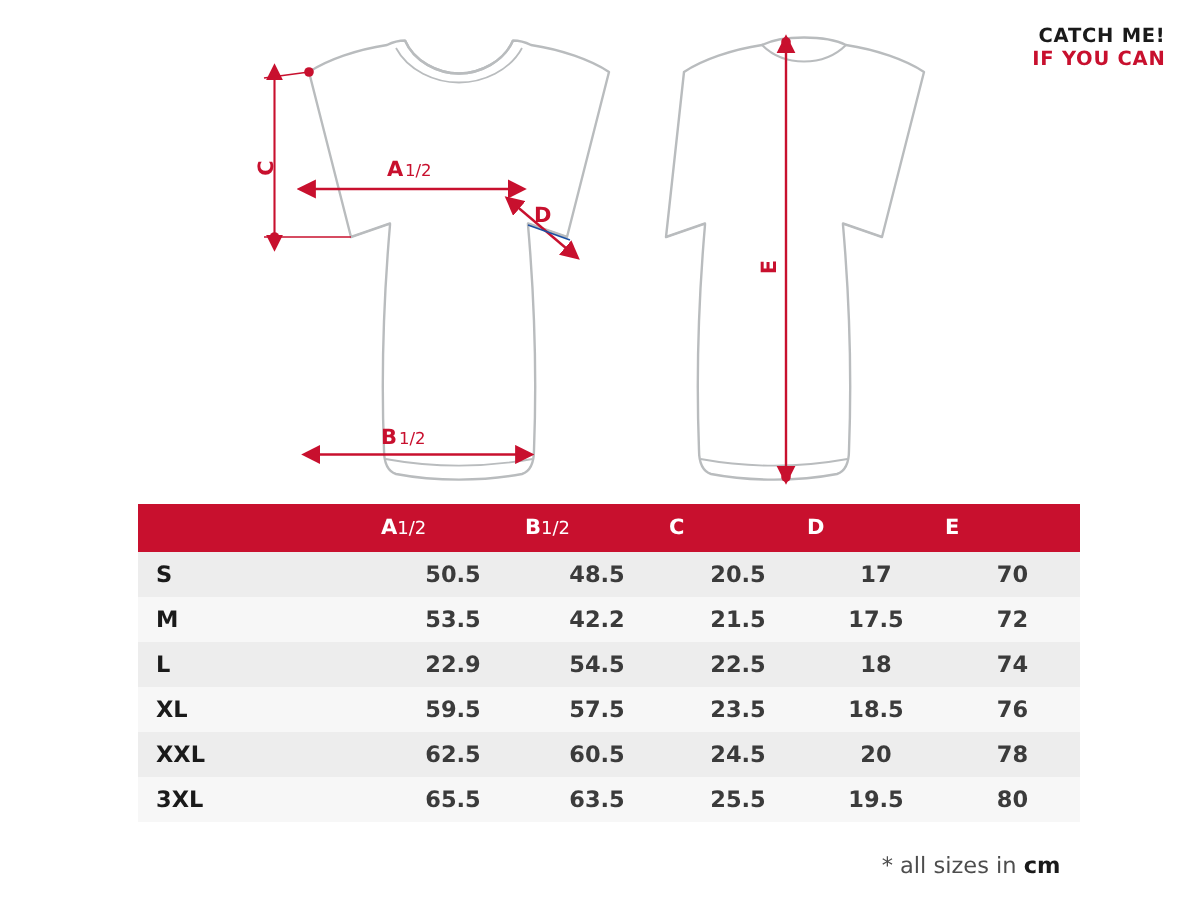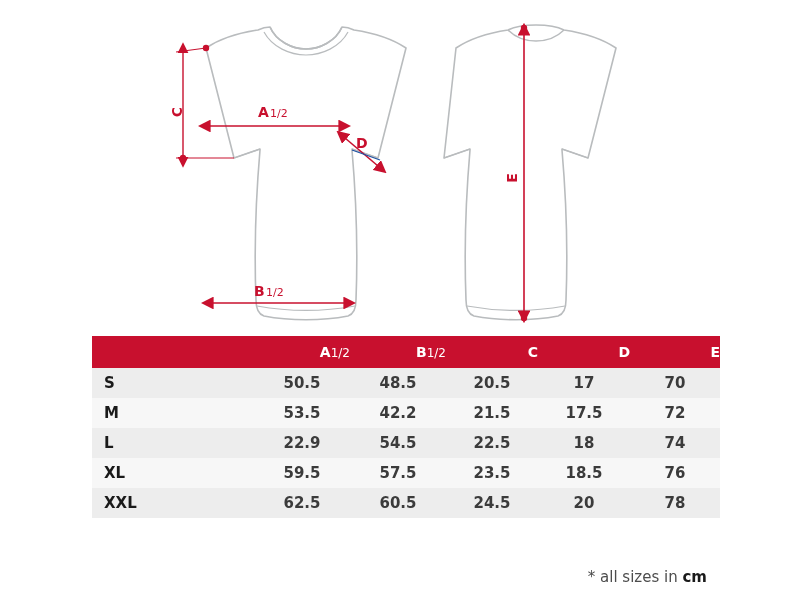--- a/index.html
+++ b/index.html
@@ -67,21 +67,21 @@
   .size-table th, .size-table td {
     padding: 0;
     margin: 0;
   }
   .size-table thead th {
     background: #c8102e;
     color: #ffffff;
     height: 32px;
     font-size: 14px;
     font-weight: bold;
-    text-align: right;
+    text-align: left;
     vertical-align: middle;
     font-family: "DejaVu Sans", sans-serif;
   }
   .size-table thead th.head-label {
     text-align: left;
     padding-left: 12px;
   }
   .size-table th .frac {
     font-weight: normal;
     font-size: 12px;
@@ -125,20 +125,24 @@
     font-family: "DejaVu Sans", sans-serif;
     fill: #c8102e;
     font-size: 11px;
   }
 </style>
 </head>
 <body>
 
 <div class="page">
 
+  <div class="brand">
+    <div class="line1">CATCH ME!</div>
+    <div class="line2">IF YOU CAN</div>
+  </div>
 
   <div class="illustration">
     <svg width="799" height="335" viewBox="0 0 799 335" xmlns="http://www.w3.org/2000/svg">
       <defs>
         <marker id="arrL" markerWidth="8" markerHeight="8" refX="7" refY="4" orient="auto">
           <path d="M8,0 L0,4 L8,8 z" fill="#c8102e"></path>
         </marker>
         <marker id="arrR" markerWidth="8" markerHeight="8" refX="1" refY="4" orient="auto">
           <path d="M0,0 L8,4 L0,8 z" fill="#c8102e"></path>
         </marker>
@@ -275,20 +279,28 @@
         <td>76</td>
       </tr>
       <tr class="odd">
         <td class="row-label">XXL</td>
         <td>62.5</td>
         <td>60.5</td>
         <td>24.5</td>
         <td>20</td>
         <td>78</td>
       </tr>
+      <tr class="even">
+        <td class="row-label">3XL</td>
+        <td>65.5</td>
+        <td>63.5</td>
+        <td>25.5</td>
+        <td>19.5</td>
+        <td>80</td>
+      </tr>
     </tbody>
   </table>
 
   <div class="footnote">
     <span>* all sizes in </span><b>cm</b>
   </div>
 
 </div>
 
 </body></html>

